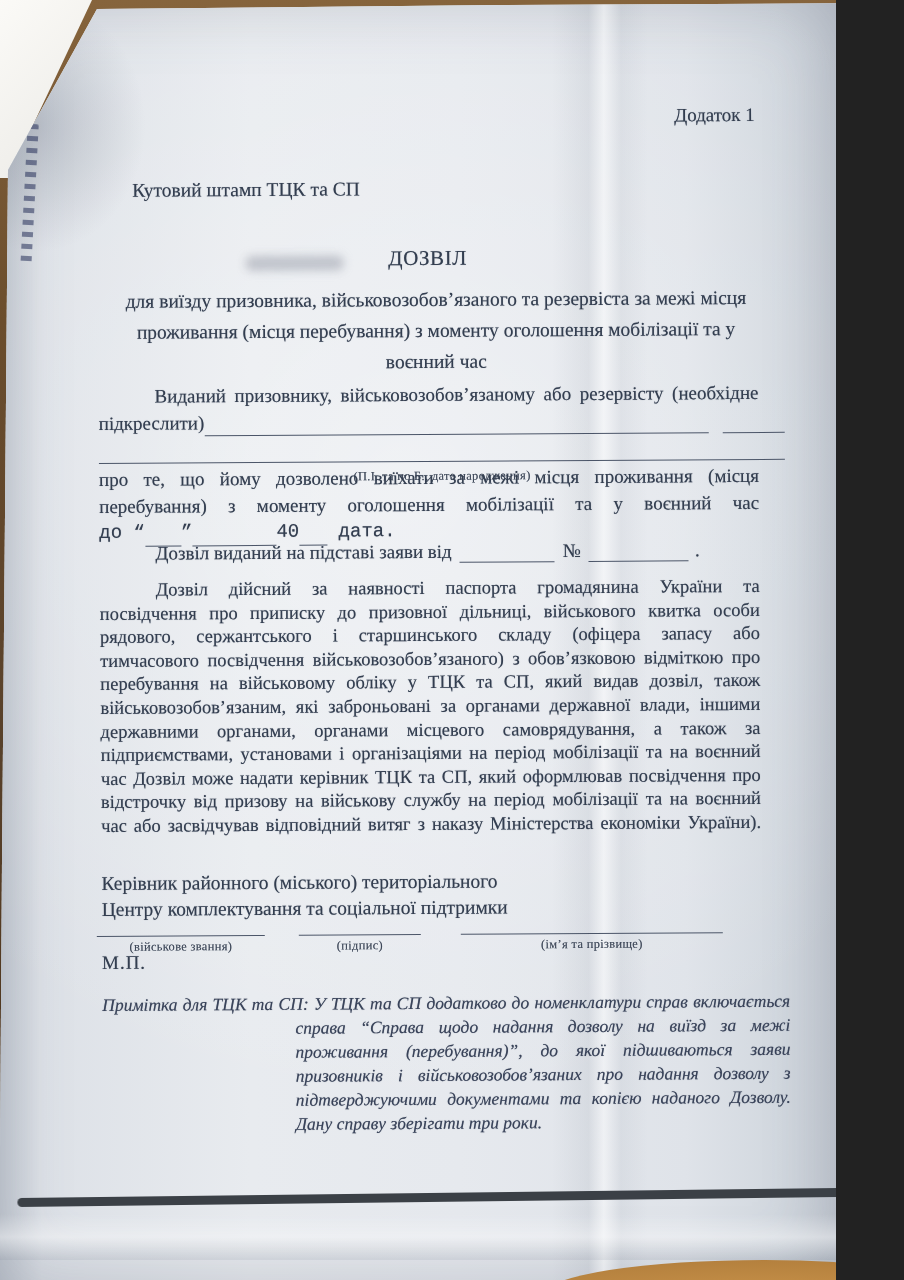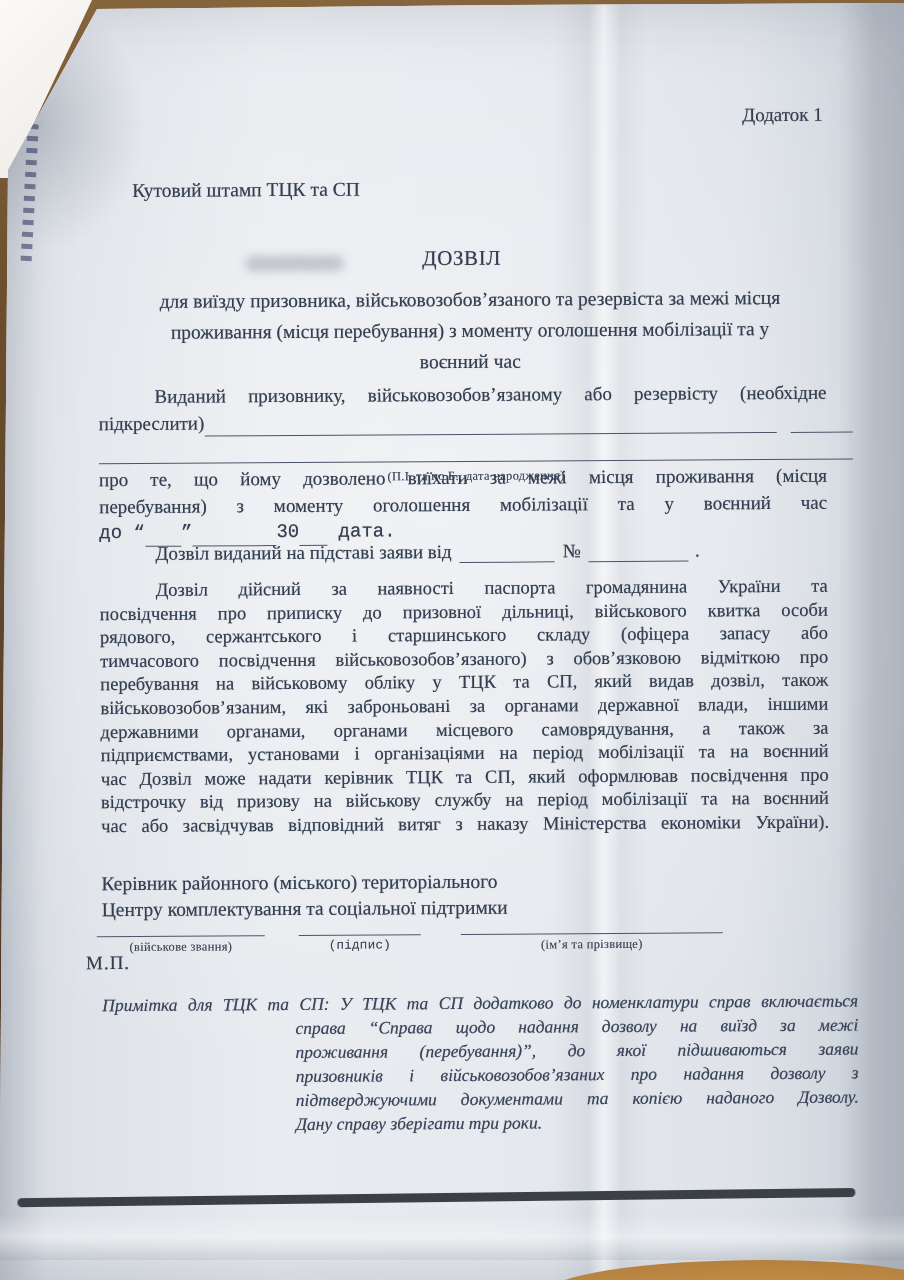--- a/index.html
+++ b/index.html
@@ -1,16 +1,16 @@
 <!DOCTYPE html>
 <html><head>
 <meta charset="utf-8">
 <style>
   html,body{margin:0;padding:0;background:#222;}
-  .photo{position:relative;width:904px;height:1280px;overflow:hidden;
+  .photo{position:relative;width:836px;height:1280px;overflow:hidden;
     background:linear-gradient(180deg,#86643c 0%,#6b4d2c 25%,#57402a 60%,#4a3016 100%);
     font-family:"Liberation Serif","DejaVu Serif",serif;}
   .white-corner{position:absolute;top:0;left:0;width:104px;height:178px;
     background:linear-gradient(135deg,#fbfaf7 0%,#efeeea 70%,#e2e1dc 100%);
     clip-path:polygon(0 0,92px 0,8px 178px,0 178px);}
   .paper{position:absolute;inset:0;
     clip-path:polygon(97px 9px,500px 5px,904px 3px,904px 1280px,0 1280px,0 1150px,2px 860px,8px 170px);
     background:
       radial-gradient(120% 80% at 48% 38%,rgba(255,255,255,0.38),rgba(255,255,255,0) 62%),
       linear-gradient(90deg,#c7cdd5 0%,#dde1e7 5%,#e8ebef 30%,#e6e9ee 55%,#dfe3e9 82%,#d2d8df 93%,#c7cdd5 100%),
@@ -59,24 +59,24 @@
   .dateline span{white-space:pre;font-family:Liberation Mono, monospace;}
   .b36{width:36px;}.b84{width:84px;}.b28{width:28px;}
   .basisline{position:absolute;top:541px;left:156px;display:flex;align-items:flex-end;}
   .basisline span{white-space:pre;}
   .b95{width:95px;margin:0 8px;}
   .b100{width:100px;margin:0 6px 0 8px;}
   .validity{position:absolute;top:577px;left:100px;right:76px;font-size:18.5px;line-height:23.6px;}
   .signer{position:absolute;top:869px;left:100px;font-size:19.5px;line-height:26px;}
   .sigrow{position:absolute;top:921px;left:95px;display:flex;}
   .sigcol{display:flex;flex-direction:column;}
-  .c1{width:168px;}.s1{width:34px;}.c2{width:122px;font-family:Liberation Mono, monospace;}.s2{width:40px;}.c3{width:262px;}
+  .c1{width:168px;}.s1{width:34px;}.c2{width:122px;}.s2{width:40px;}.c3{width:262px;}
   .sigline{height:13px;border-bottom:1.6px solid #4b5568;}
   .sigcap{text-align:center;margin-top:3px;}
-  .seal{position:absolute;top:950px;left:84px;letter-spacing:1px;}
+  .seal{position:absolute;top:950px;left:100px;letter-spacing:1px;}
   .note{position:absolute;top:991px;left:100px;right:48px;font-size:17.5px;line-height:24px;
     font-style:italic;color:#39435a;}
   .ncont{padding-left:193px;}
   .nlast{padding-left:193px;text-align:left;}
   .rule{position:absolute;top:1193px;left:14px;width:838px;height:9px;background:#3b4046;
     border-radius:5px;transform:rotate(-0.35deg);filter:blur(0.4px);}
 </style>
 </head>
 <body>
 
@@ -117,21 +117,21 @@
       </div>
 
       <div class="prote">
         <div class="jline">про те, що йому дозволено виїхати за межі місця проживання (місця</div>
         <div class="jline">перебування) з моменту оголошення мобілізації та у воєнний час</div>
         <div class="dateline">
           <span>до “</span>
           <span class="blank b36"></span>
           <span>”</span>
           <span class="blank b84"></span>
-          <span>30</span>
+          <span>40</span>
           <span class="blank b28"></span>
           <span> дата.</span>
         </div>
       </div>
 
       <div class="basisline">
         <span>Дозвіл виданий на підставі заяви від</span>
         <span class="blank b95"></span>
         <span>№</span>
         <span class="blank b100"></span>

